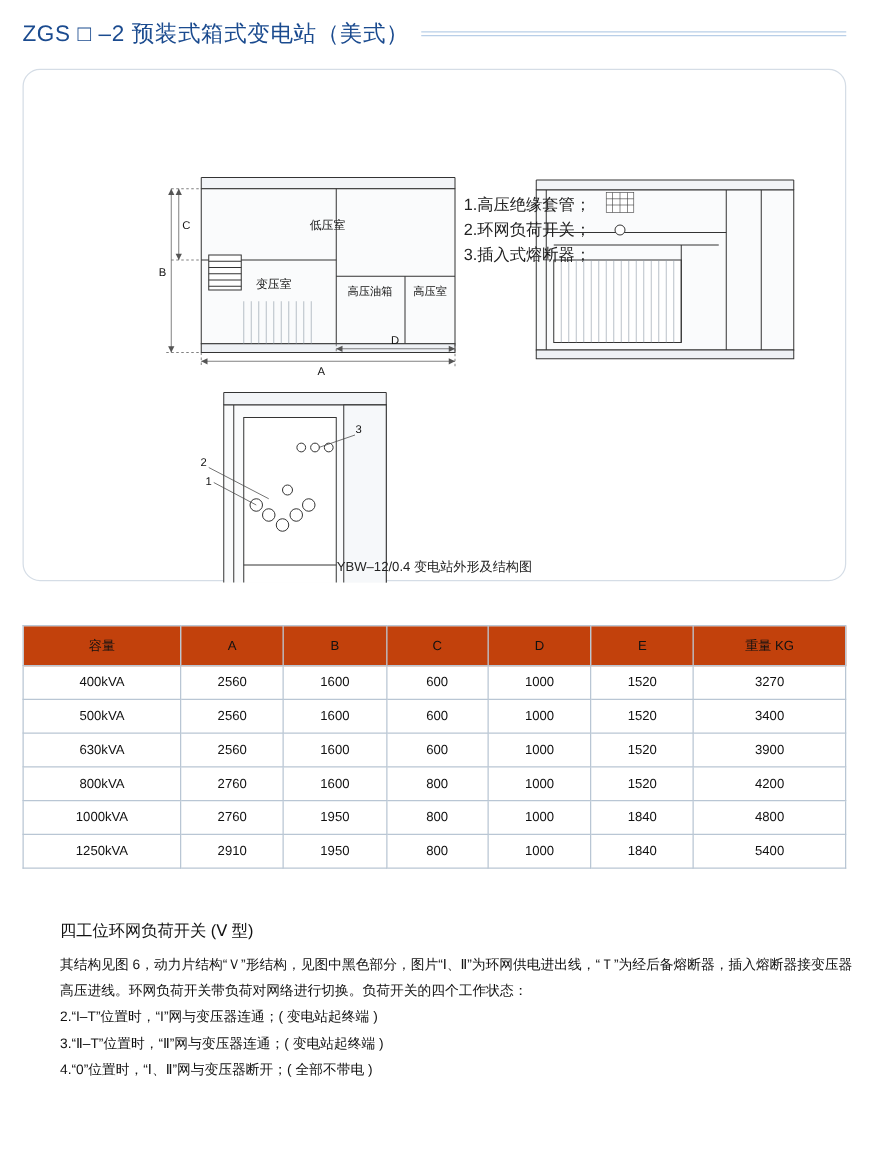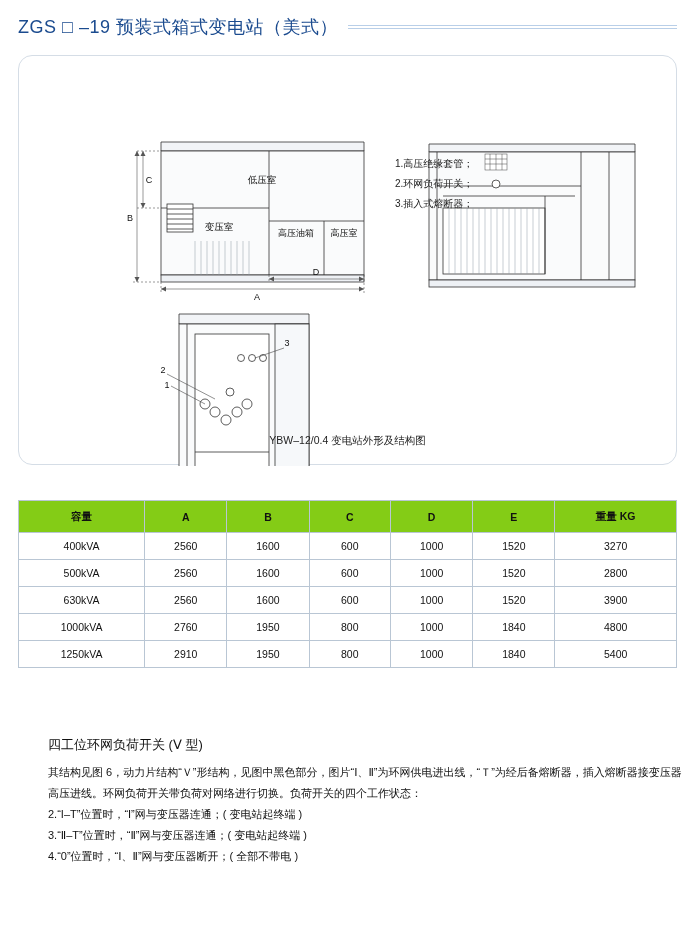--- a/index.html
+++ b/index.html
@@ -51,33 +51,32 @@
     width: 659px;
     height: 410px;
     border: 1px solid #d5dde6;
     border-radius: 14px;
     background: #ffffff;
   }
   .fig-caption {
     position: absolute;
     left: 0;
     right: 0;
-    bottom: 16px;
+    bottom: 3px;
     text-align: center;
     font-size: 10.5px;
     color: #222;
   }
   .legend {
     position: absolute;
     left: 352px;
     top: 98px;
-    font-size: 10px;
+    font-size: 13px;
     line-height: 20px;
     color: #222;
-    margin-left: 24px;
   }
 
   svg.figure { position: absolute; top: 0; left: 0; }
 
   .lbl { font-size: 9px; fill: #111; font-family: "Liberation Sans", sans-serif; }
   .lbl-b { font-size: 9.5px; fill: #111; font-family: "Liberation Sans", sans-serif; }
 
   
   .table-wrap {
     position: absolute;
@@ -91,22 +90,22 @@
     font-size: 10.5px;
   }
   th, td {
     border: 1px solid #b9c6d4;
     text-align: center;
     height: 27px;
     padding: 0 4px;
     color: #111;
   }
   thead th {
-    background: #84cc16;
-    font-weight: bold;
+    background: #c2410c;
+    font-weight: normal;
     height: 32px;
   }
   col.c0 { width: 135px; }
   col.c1, col.c2, col.c3, col.c4, col.c5 { width: 88px; }
   col.c6 { width: 132px; }
 
   
   .body-text {
     position: absolute;
     top: 735px;
@@ -123,21 +122,21 @@
     color: #111;
   }
   .para { margin: 0 0 1px 0; }
 </style>
 </head>
 <body>
 
 <div class="page">
 
   <div class="header">
-    <div class="header-title">ZGS □ –19 预装式箱式变电站（美式）</div>
+    <div class="header-title">ZGS □ –2 预装式箱式变电站（美式）</div>
     <div class="header-rule"></div>
   </div>
 
   <div class="figure-panel">
 
     <svg class="figure" width="659" height="410" viewBox="0 0 659 410">
       <g stroke="#333" fill="none" stroke-width="0.8">
 
         <path d="M142,86 L345,86 L345,95 L142,95 Z" fill="#f2f4f7"></path>
 
@@ -325,30 +324,39 @@
           <td>1520</td>
           <td>3270</td>
         </tr>
         <tr>
           <td>500kVA</td>
           <td>2560</td>
           <td>1600</td>
           <td>600</td>
           <td>1000</td>
           <td>1520</td>
-          <td>2800</td>
+          <td>3400</td>
         </tr>
         <tr>
           <td>630kVA</td>
           <td>2560</td>
           <td>1600</td>
           <td>600</td>
           <td>1000</td>
           <td>1520</td>
           <td>3900</td>
+        </tr>
+        <tr>
+          <td>800kVA</td>
+          <td>2760</td>
+          <td>1600</td>
+          <td>800</td>
+          <td>1000</td>
+          <td>1520</td>
+          <td>4200</td>
         </tr>
         <tr>
           <td>1000kVA</td>
           <td>2760</td>
           <td>1950</td>
           <td>800</td>
           <td>1000</td>
           <td>1840</td>
           <td>4800</td>
         </tr>

